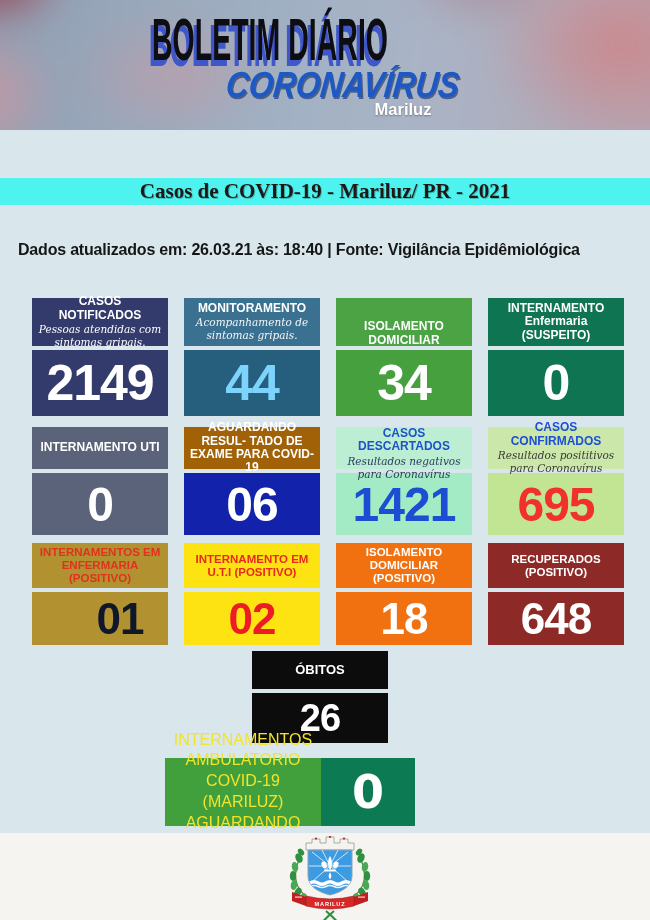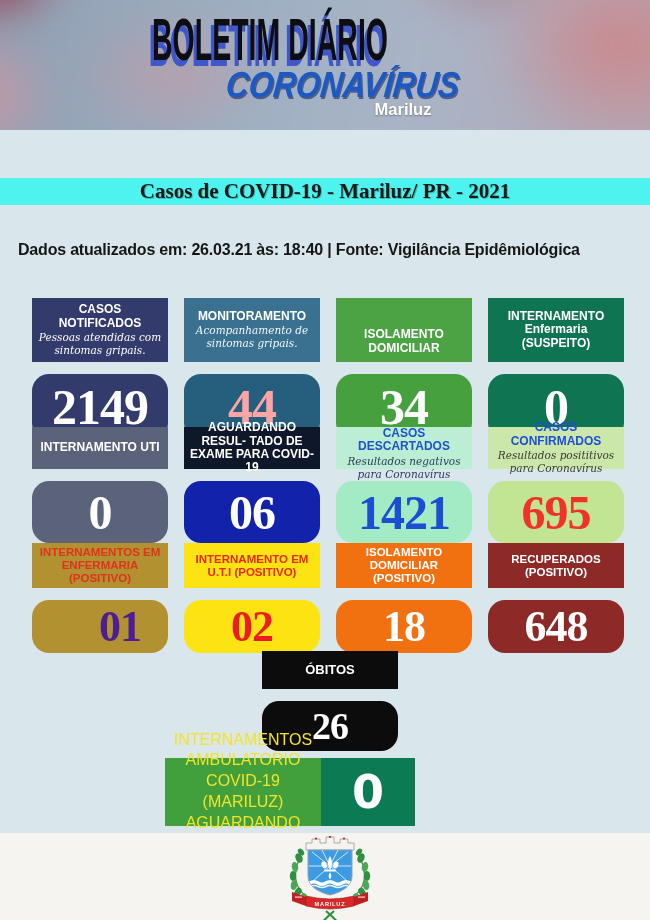--- a/index.html
+++ b/index.html
@@ -35,33 +35,33 @@
 
   
   .update{position:absolute;top:241px;left:18px;width:620px;
     font-weight:bold;font-size:16px;color:#161616;letter-spacing:-0.2px;}
 
   
   .card{position:absolute;width:136px;}
   .c1{left:32px}.c2{left:184px}.c3{left:336px}.c4{left:488px}
   .r1{top:298px}.r2{top:427px}.r3{top:543px}
   .hd{display:flex;flex-direction:column;align-items:center;justify-content:center;}
-  .r1 .hd{height:64px}.r2 .hd{height:42px}.r3 .hd{height:45px}
+  .r1 .hd{height:48px}.r2 .hd{height:42px}.r3 .hd{height:45px}
   .ttl{font-weight:bold;font-size:12px;line-height:1.12;text-align:center;padding:0 6px;}
   .r3 .ttl{font-size:11.5px;}
   .sub{font-family:"DejaVu Serif",serif;font-style:italic;font-size:10.5px;line-height:1.22;
        text-align:center;padding:0 6px;margin-top:1px;}
-  .val{margin-top:12px;display:flex;align-items:center;justify-content:center;
-       font-family:Liberation Serif, serif;font-weight:bold;letter-spacing:-1px;border-radius:17px;}
+  .val{margin-top:4px;display:flex;align-items:center;justify-content:center;
+       font-family:Liberation Sans, sans-serif;font-weight:bold;letter-spacing:-1px;}
   .r1 .val{height:66px;font-size:50px;}
   .r2 .val{height:62px;font-size:48px;}
   .r3 .val{height:53px;font-size:44px;}
 
   
-  .obitos{position:absolute;left:262px;top:651px;width:136px;}
+  .obitos{position:absolute;left:252px;top:651px;width:136px;}
   .obitos .hd{height:38px;}
   .obitos .ttl{font-size:13px;}
   .obitos .val{height:50px;font-size:38px;}
 
   
   .amb{position:absolute;left:165px;top:758px;height:68px;display:flex;}
   .amb-label{width:156px;height:68px;display:flex;align-items:center;justify-content:center;
     font-weight:normal;font-size:16px;line-height:1.3;text-align:center;padding:0 4px;box-sizing:border-box;}
   .amb-value{width:94px;height:68px;display:flex;align-items:center;justify-content:center;
     font-family:"DejaVu Sans",sans-serif;font-weight:bold;font-size:46px;}
@@ -94,21 +94,21 @@
       <div class="sub" style="color: rgb(255, 255, 255);">Pessoas atendidas com sintomas gripais.</div>
     </div>
     <div class="val" style="background: rgb(51, 58, 108); color: rgb(255, 255, 255);">2149</div>
   </div>
 
   <div class="card r1 c2">
     <div class="hd" style="background: rgb(58, 113, 145);">
       <div class="ttl" style="color: rgb(255, 255, 255); text-align: center;">MONITORAMENTO</div>
       <div class="sub" style="color: rgb(242, 246, 248);">Acompanhamento de sintomas gripais.</div>
     </div>
-    <div class="val" style="background: rgb(38, 94, 125); color: #fca5a5;">44</div>
+    <div class="val" style="background: rgb(38, 94, 125); color: #7dd3fc;">44</div>
   </div>
 
   <div class="card r1 c3">
     <div class="hd" style="background: rgb(76, 163, 68);">
       <div class="ttl" style="color: rgb(255, 255, 255); margin-top: 23px;">ISOLAMENTO DOMICILIAR</div>
     </div>
     <div class="val" style="background: rgb(71, 160, 62); color: rgb(255, 255, 255);">34</div>
   </div>
 
   <div class="card r1 c4">
@@ -119,21 +119,21 @@
   </div>
 
   <div class="card r2 c1">
     <div class="hd" style="background: rgb(90, 99, 121);">
       <div class="ttl" style="color: rgb(255, 255, 255);">INTERNAMENTO UTI</div>
     </div>
     <div class="val" style="background: rgb(90, 99, 121); color: rgb(255, 255, 255);">0</div>
   </div>
 
   <div class="card r2 c2">
-    <div class="hd" style="background: #0f172a;">
+    <div class="hd" style="background: #a16207;">
       <div class="ttl" style="color: rgb(255, 255, 255);">AGUARDANDO RESUL- TADO DE EXAME PARA COVID-19</div>
     </div>
     <div class="val" style="background: rgb(19, 34, 171); color: rgb(255, 255, 255);">06</div>
   </div>
 
   <div class="card r2 c3">
     <div class="hd" style="background: rgb(188, 238, 212); justify-content: space-between;">
       <div class="ttl" style="color: rgb(29, 83, 201);">CASOS DESCARTADOS</div>
       <div class="sub" style="color: rgb(44, 59, 94);">Resultados negativos para Coronavírus</div>
     </div>
@@ -145,21 +145,21 @@
       <div class="ttl" style="color: #1d4ed8;">CASOS CONFIRMADOS</div>
       <div class="sub" style="color: rgb(58, 58, 52);">Resultados posititivos para Coronavírus</div>
     </div>
     <div class="val" style="background: rgb(194, 229, 147); color: rgb(241, 50, 42);">695</div>
   </div>
 
   <div class="card r3 c1">
     <div class="hd" style="background: rgb(177, 145, 48);">
       <div class="ttl" style="color: rgb(224, 50, 31);">INTERNAMENTOS EM ENFERMARIA (POSITIVO)</div>
     </div>
-    <div class="val" style="background: rgb(177, 145, 48); color: #4c1d95; padding-left: 40px;">01</div>
+    <div class="val" style="background: rgb(177, 145, 48); color: #0f172a; padding-left: 40px;">01</div>
   </div>
 
   <div class="card r3 c2">
     <div class="hd" style="background: rgb(254, 227, 19);">
       <div class="ttl" style="color: rgb(232, 41, 27);">INTERNAMENTO EM U.T.I (POSITIVO)</div>
     </div>
     <div class="val" style="background: rgb(254, 227, 19); color: rgb(237, 28, 36);">02</div>
   </div>
 
   <div class="card r3 c3">

